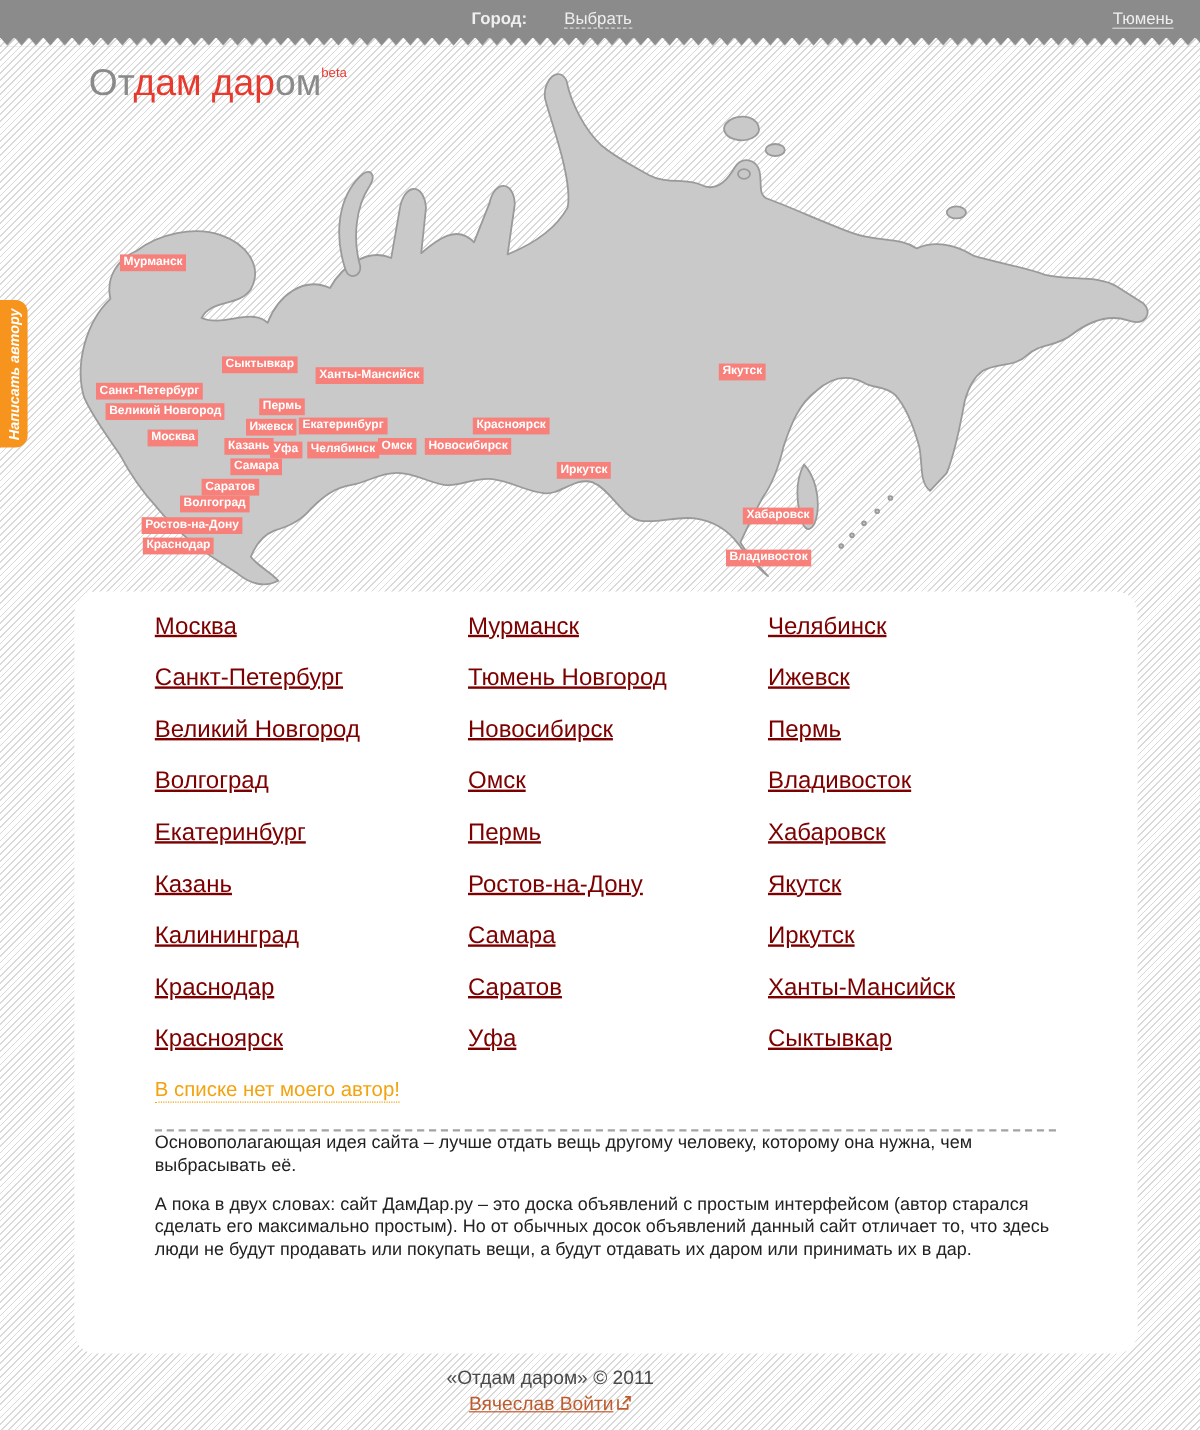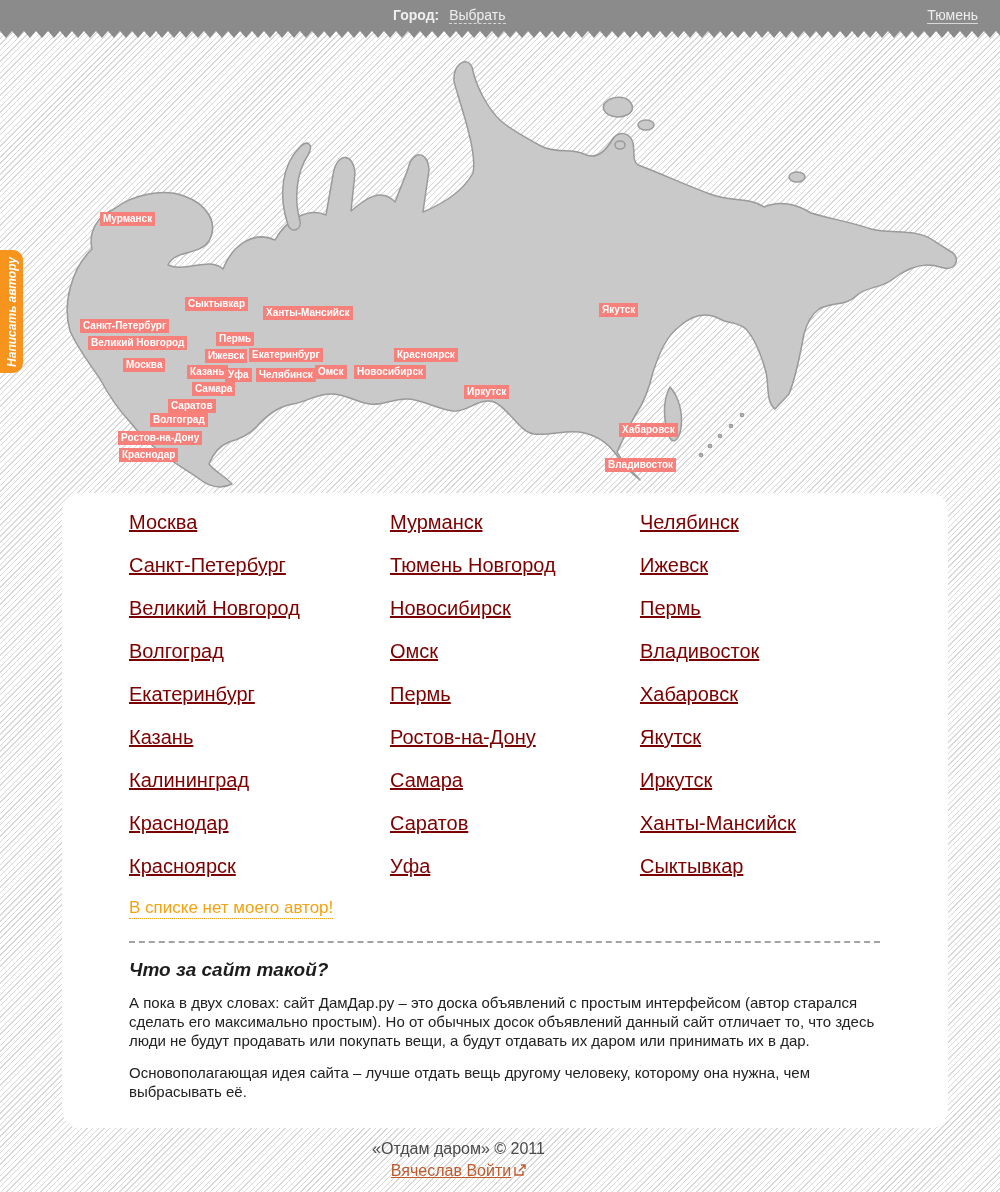--- a/index.html
+++ b/index.html
@@ -23,21 +23,21 @@
       repeating-linear-gradient(135deg,#ffffff 0px,#ffffff 3px,#d9d9d9 3px,#d9d9d9 4px);
   }
   
   .topbar{
     position:absolute;left:0;top:0;width:1000px;height:30px;
     background:var(--c-topbar);color:#efefef;font-size:14px;
   }
   .topbar .city-wrap{position:absolute;left:393px;top:7px;}
   .topbar .city-label{font-weight:bold;margin-right:6px;}
   .topbar a{color:#efefef;text-decoration:none;cursor:pointer;}
-  .topbar .city-select{border-bottom:1px dashed #d8d8d8;}
+  .topbar .city-select{border-bottom:1px dashed #d8d8d8;margin-left:21px;}
   .topbar .login{position:absolute;right:22px;top:7px;border-bottom:1px solid #d8d8d8;}
   .zigzag{position:absolute;left:0;top:30px;width:1000px;height:9px;display:block;}
   
   .hero{position:absolute;left:0;top:39px;width:1000px;height:454px;}
   .logo{position:absolute;left:74px;top:12px;font-size:31px;letter-spacing:0;cursor:pointer;}
   .logo .seg0,.logo .seg2{color:var(--c-logo-gray);}
   .logo .seg1{color:var(--c-logo-red);}
   .logo sup{color:var(--c-logo-red);font-size:11px;position:relative;top:-4px;}
   .map-svg{position:absolute;left:60px;top:14px;}
   .badge{
@@ -101,20 +101,23 @@
   <defs>
     <pattern id="zz" width="12" height="9" patternUnits="userSpaceOnUse">
       <path d="M0 0 H12 V1 L6 8 L0 1 Z" fill="#8b8b8b"></path>
     </pattern>
   </defs>
   <rect width="1000" height="9" fill="url(#zz)"></rect>
 </svg>
 
 <div class="hero">
 
+  <div class="logo">
+    <span class="seg0">От</span><span class="seg1">дам дар</span><span class="seg2">ом</span><sup>beta</sup>
+  </div>
 
   <svg class="map-svg" width="905" height="440" viewBox="0 0 905 440">
     <g fill="var(--c-map-fill)" stroke="var(--c-map-stroke)" stroke-width="1.5" stroke-linejoin="round">
       <path d="M 10 278
         C 2 250 12 215 32 196
         C 28 178 38 163 54 156
         C 72 142 102 135 124 143
         C 147 151 159 170 149 188
         C 139 203 116 196 108 212
         C 126 220 149 203 163 216
@@ -256,23 +259,22 @@
         <a>Ханты-Мансийск</a>
         <a>Сыктывкар</a>
       </div>
     </div>
 
   <a class="no-city">В списке нет моего автор!</a>
 
   <hr class="divider">
 
   <div class="about">
-    <h2>Что за сайт такой?</h2>
+    <p>Основополагающая идея сайта – лучше отдать вещь другому человеку, которому она нужна, чем выбрасывать её.</p>
     <p>А пока в двух словах: сайт ДамДар.ру – это доска объявлений с простым интерфейсом (автор старался сделать его максимально простым). Но от обычных досок объявлений данный сайт отличает то, что здесь люди не будут продавать или покупать вещи, а будут отдавать их даром или принимать их в дар.</p>
-    <p>Основополагающая идея сайта – лучше отдать вещь другому человеку, которому она нужна, чем выбрасывать её.</p>
   </div>
 </div>
 
 <div class="footer">
   <div class="copyright">«Отдам даром» © 2011</div>
   <a><span>Вячеслав Войти</span><svg class="ext" width="12" height="12" viewBox="0 0 12 12">
         <path d="M1 3 V11 H9 V7 M5 7 L11 1 M7 1 H11 V5" fill="none" stroke="#bf5a2c" stroke-width="1.4"></path>
       </svg></a>
 </div>
 

